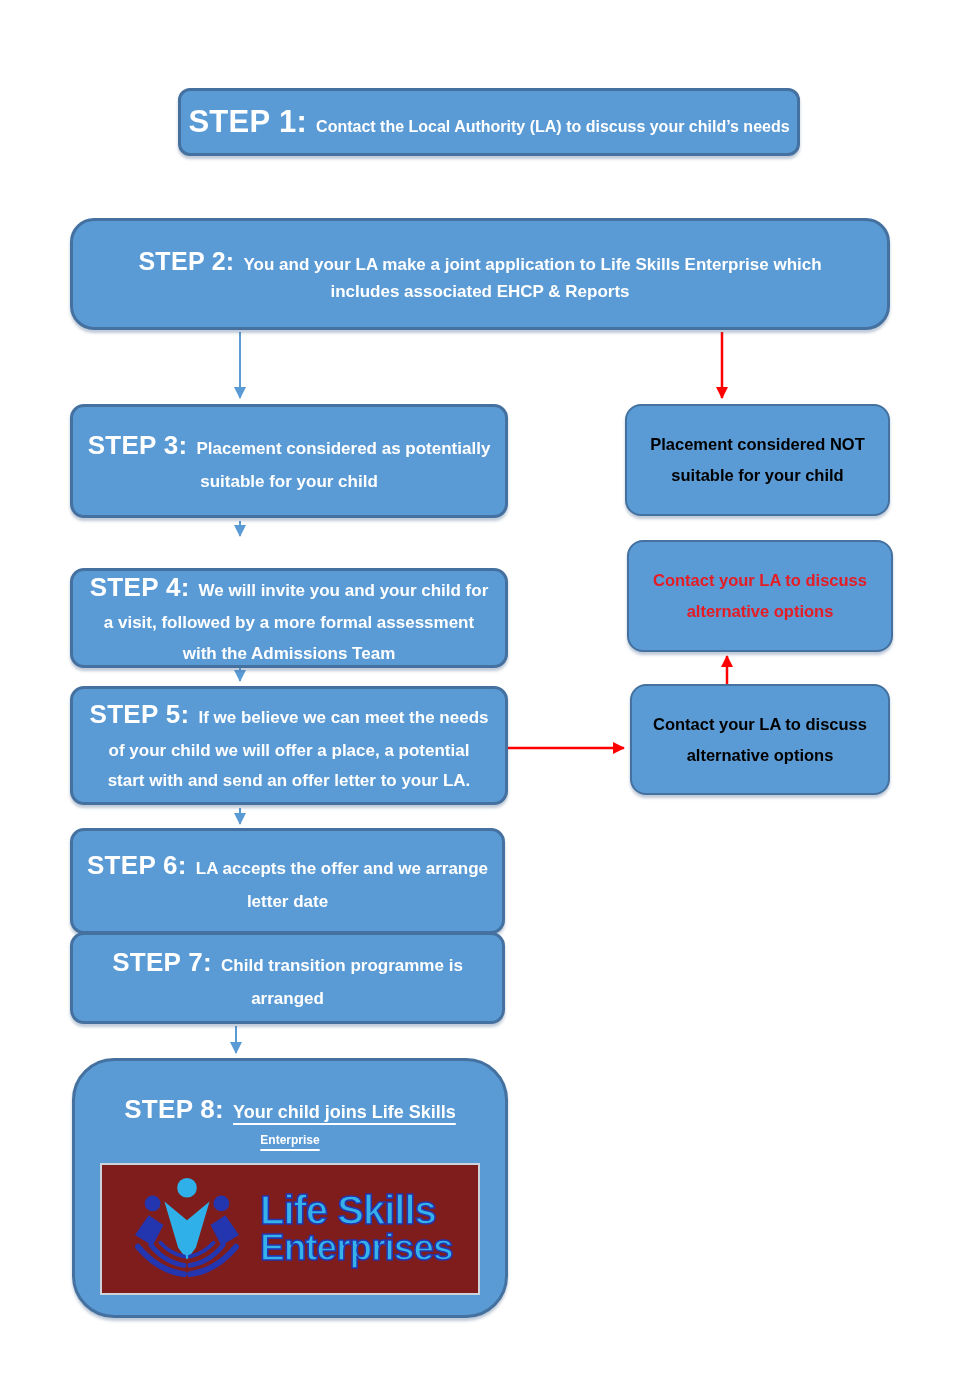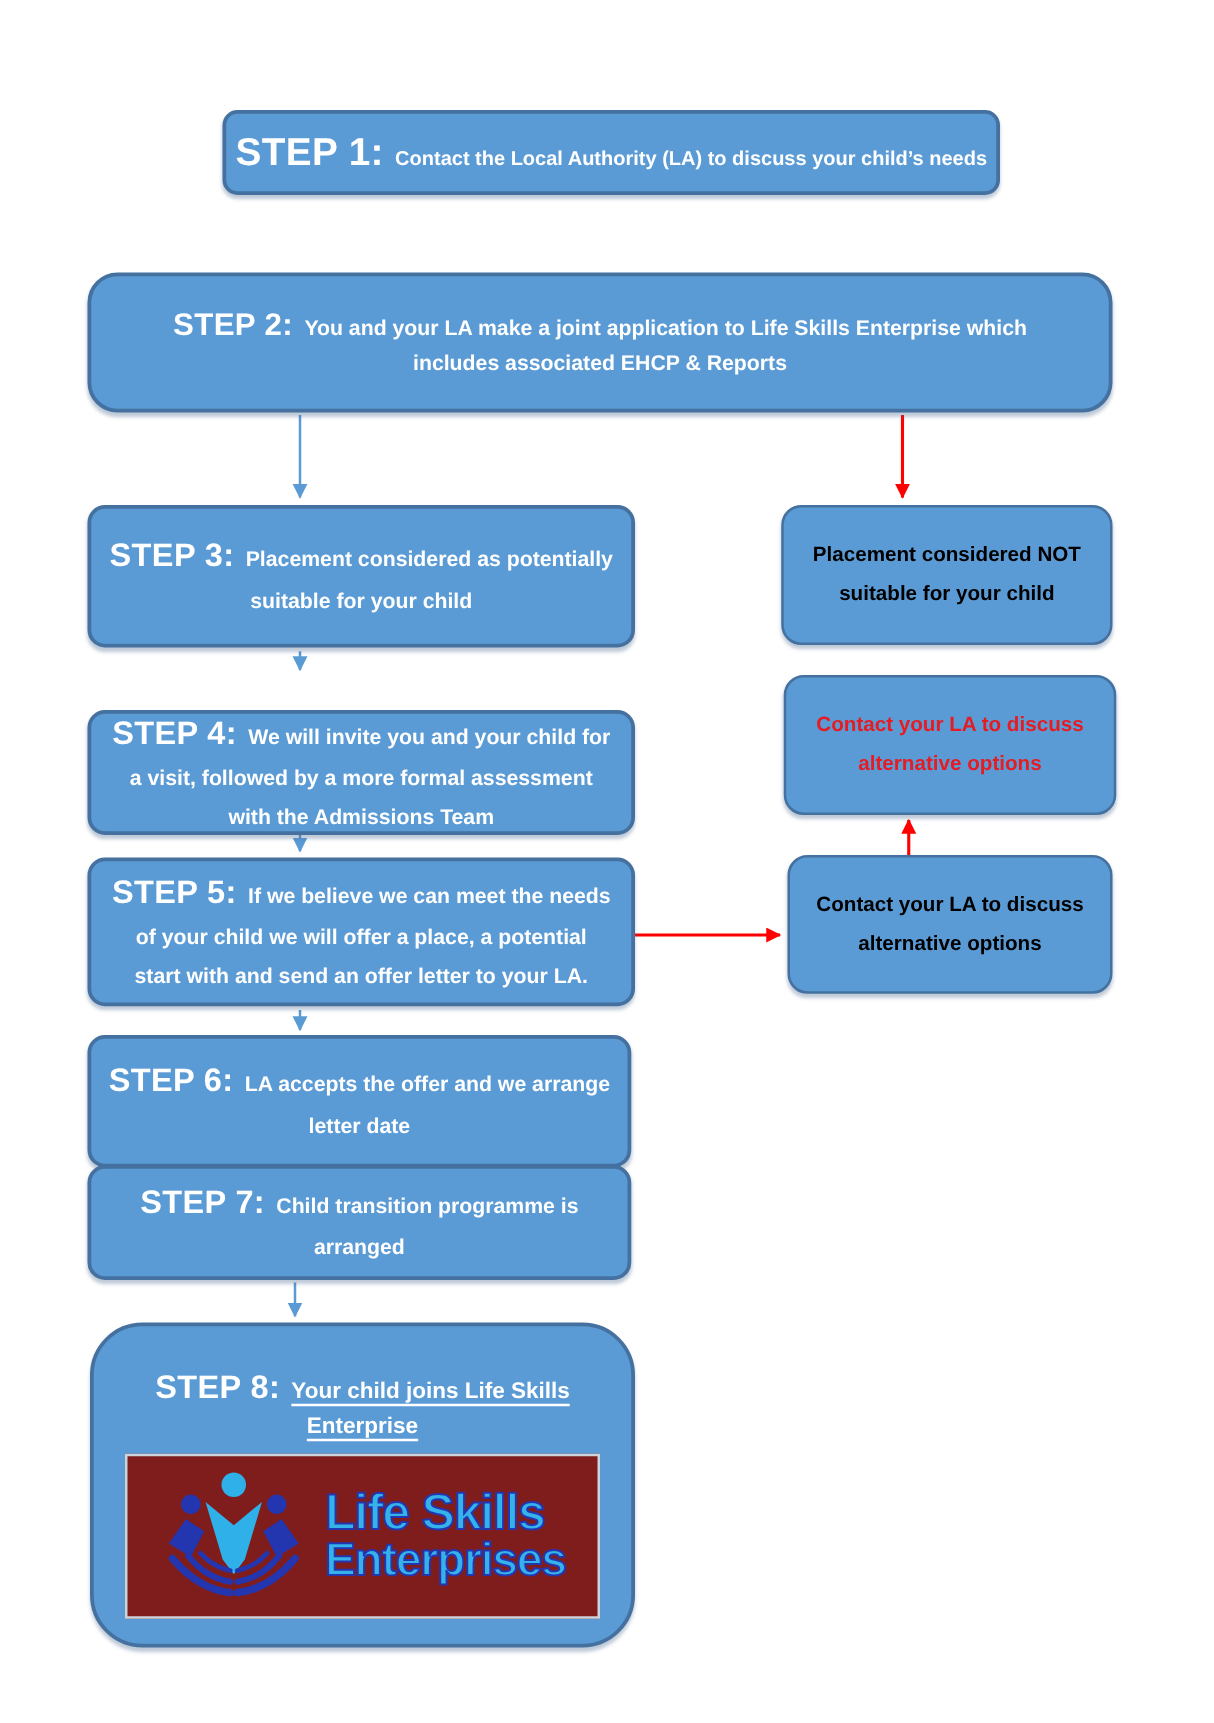--- a/index.html
+++ b/index.html
@@ -148,21 +148,21 @@
     <div class="line">
       <span class="body-txt">arranged</span>
     </div>
   </div>
 
   <div class="box" id="step8-box" style="left:72px;top:1058px;width:436px;height:260px;border-radius:42px;">
     <div class="line">
       <span class="step-label">STEP 8:</span><span class="body-txt u" style="font-size:18px">Your child joins Life Skills</span>
     </div>
     <div class="line" style="margin-top:5px">
-      <span class="body-txt u" style="font-size:18px">Enterprise</span>
+      <span class="body-txt u" style="font-size:12px">Enterprise</span>
     </div>
   </div>
 
   <div id="logo-panel">
     <svg width="118" height="108" viewBox="0 0 120 110">
 
       <circle cx="60" cy="13" r="10" fill="#2fb0e8"></circle>
       <path d="M37,27 L60,46 L83,27 L69,74 L60,86 L51,74 Z" fill="#2fb0e8"></path>
 
       <circle cx="25" cy="29" r="8" fill="#2435b0"></circle>

